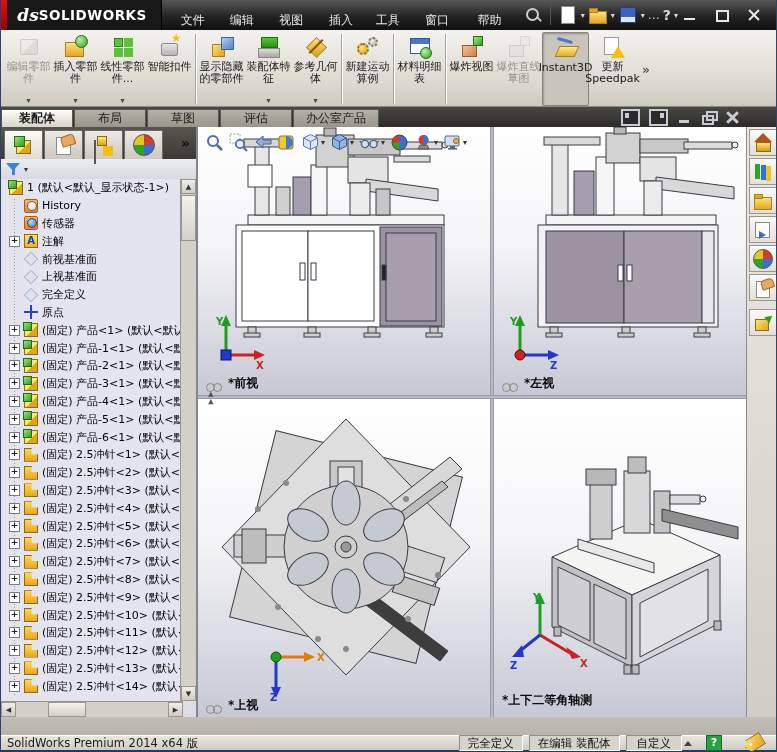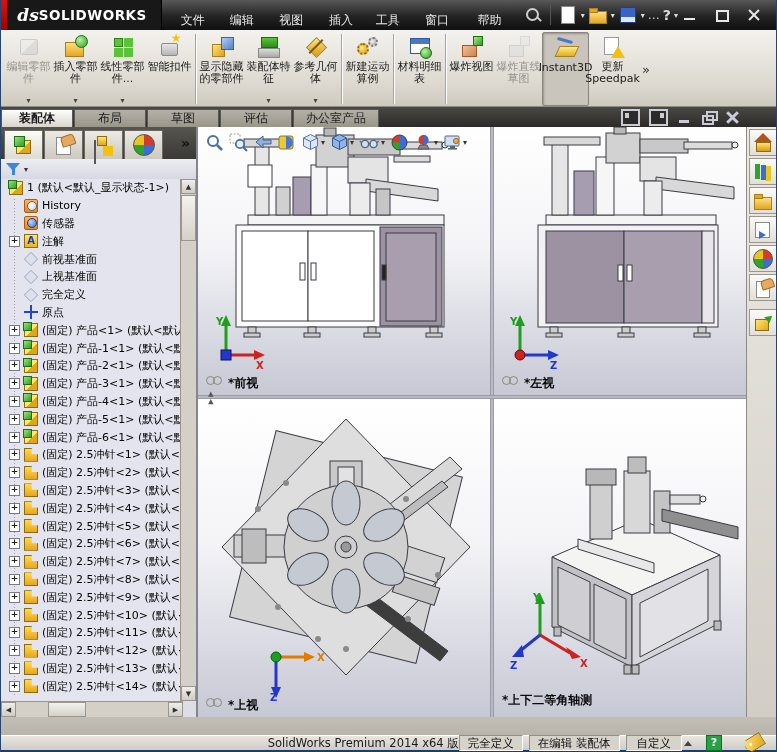--- a/index.html
+++ b/index.html
@@ -147,21 +147,21 @@
   #hsb .sb-thumb{left:47px;top:0;width:38px;height:15px;}
   
   #graphics{position:absolute;left:197px;top:0;width:548px;height:590px;background:#fff;}
   .vp{position:absolute;overflow:hidden;background:linear-gradient(180deg,#ffffff 0%,#f4f4f7 45%,#c6c8d4 100%);}
   #vp-front{left:0;top:0;width:292px;height:268px;}
   #vp-left{left:296px;top:0;width:252px;height:268px;}
   #vp-top{left:0;top:272px;width:292px;height:318px;}
   #vp-iso{left:296px;top:272px;width:252px;height:318px;}
   .vdiv{position:absolute;left:292px;top:0;width:4px;height:590px;background:linear-gradient(90deg,#8c8c99,#c8c8d2,#8c8c99);}
   .hdiv{position:absolute;left:0;top:268px;width:548px;height:4px;background:linear-gradient(180deg,#8c8c99,#c8c8d2,#8c8c99);}
-  .vp-label{position:absolute;left:8px;bottom:3px;display:flex;align-items:flex-start;gap:5px;font-weight:bold;font-size:12px;color:#0a0a0a;}
+  .vp-label{position:absolute;left:8px;bottom:3px;display:flex;align-items:flex-end;gap:5px;font-weight:bold;font-size:12px;color:#0a0a0a;}
   .linkic{position:relative;width:17px;height:10px;}
   .linkic::before{content:"";position:absolute;left:0;top:1px;width:7px;height:7px;border:1.5px solid #8a8a74;border-radius:50%;}
   .linkic::after{content:"";position:absolute;left:7px;top:1px;width:7px;height:7px;border:1.5px solid #8a8a74;border-radius:50%;}
   .drawing{position:absolute;left:0;top:0;}
   .triad{position:absolute;}
   
   #headsup{position:absolute;left:2px;top:2px;height:26px;display:flex;align-items:center;gap:3px;padding:0 4px;}
   .hu-btn{display:flex;align-items:center;gap:1px;padding:1px;}
   
   #split-handle{position:absolute;left:1px;top:262px;width:10px;height:26px;font-size:7px;color:#555;line-height:11px;}
@@ -185,21 +185,21 @@
   .tp-extra .tpicon::after{content:"";position:absolute;right:0;top:1px;border-top:4px solid transparent;border-bottom:4px solid transparent;border-left:7px solid #2f9e1f;transform:rotate(-40deg);}
   
   #bottomtabs{position:absolute;left:0;top:717px;width:777px;height:36px;background:linear-gradient(180deg,#c2beb6,#aeaaa2);display:flex;align-items:flex-end;}
   .navbtn{width:14px;height:15px;background:linear-gradient(180deg,#e8e5df,#c9c5bd);border:1px solid #8f8b83;margin-left:1px;display:flex;align-items:center;justify-content:center;font-size:7px;color:#777;box-sizing:border-box;}
   .nb-first::after{content:"|◀";} .nb-prev::after{content:"◀";} .nb-next::after{content:"▶";} .nb-last::after{content:"▶|";}
   .btab{height:16px;padding:0 14px;margin-left:2px;display:flex;align-items:center;font-size:11.5px;
     background:linear-gradient(180deg,#b9b5ad,#a5a199);border:1px solid #7a7670;border-bottom:none;color:#222;box-sizing:border-box;}
   .btab.active{background:linear-gradient(180deg,#f7f5f1,#dedbd4);font-weight:normal;}
   
   #statusbar{position:absolute;left:0;top:735px;width:777px;height:17px;background:linear-gradient(180deg,#e9e6e0,#cfccc4);
-    border-top:1px solid #fff;border-bottom:2px solid #1d3c6e;display:flex;align-items:center;box-sizing:border-box;font-size:11.5px;text-align:right;}
+    border-top:1px solid #fff;border-bottom:2px solid #1d3c6e;display:flex;align-items:center;box-sizing:border-box;font-size:11.5px;}
   #sb-product{padding-left:6px;color:#1a1a1a;flex:1;}
   .sb-field{border:1px solid;border-color:#8f8f8f #fff #fff #8f8f8f;background:#d6d3cb;padding:0 8px;margin-right:6px;height:14px;line-height:14px;}
   #sb-custom{margin-right:2px;padding:0 10px;}
   .up-arrow{width:0;height:0;border-left:4px solid transparent;border-right:4px solid transparent;border-bottom:5px solid #444;margin-right:14px;}
   #sb-help{width:14px;height:14px;background:#2aa046;border:1px solid #0e6e2a;color:#fff;font:bold 11px/14px "DejaVu Sans",sans-serif;text-align:center;margin-right:22px;}
   #sb-help::after{content:"?";}
   #sb-tag{position:relative;width:18px;height:12px;background:linear-gradient(135deg,#ffe27a,#e0a61b);border:1px solid #8a6d12;transform:rotate(-32deg);margin-right:14px;clip-path:polygon(0 50%,22% 0,100% 0,100% 100%,22% 100%);}
   #sb-tag::after{content:"";position:absolute;left:4px;top:4px;width:3px;height:3px;border-radius:50%;background:#fff;}
 </style>
 </head>

